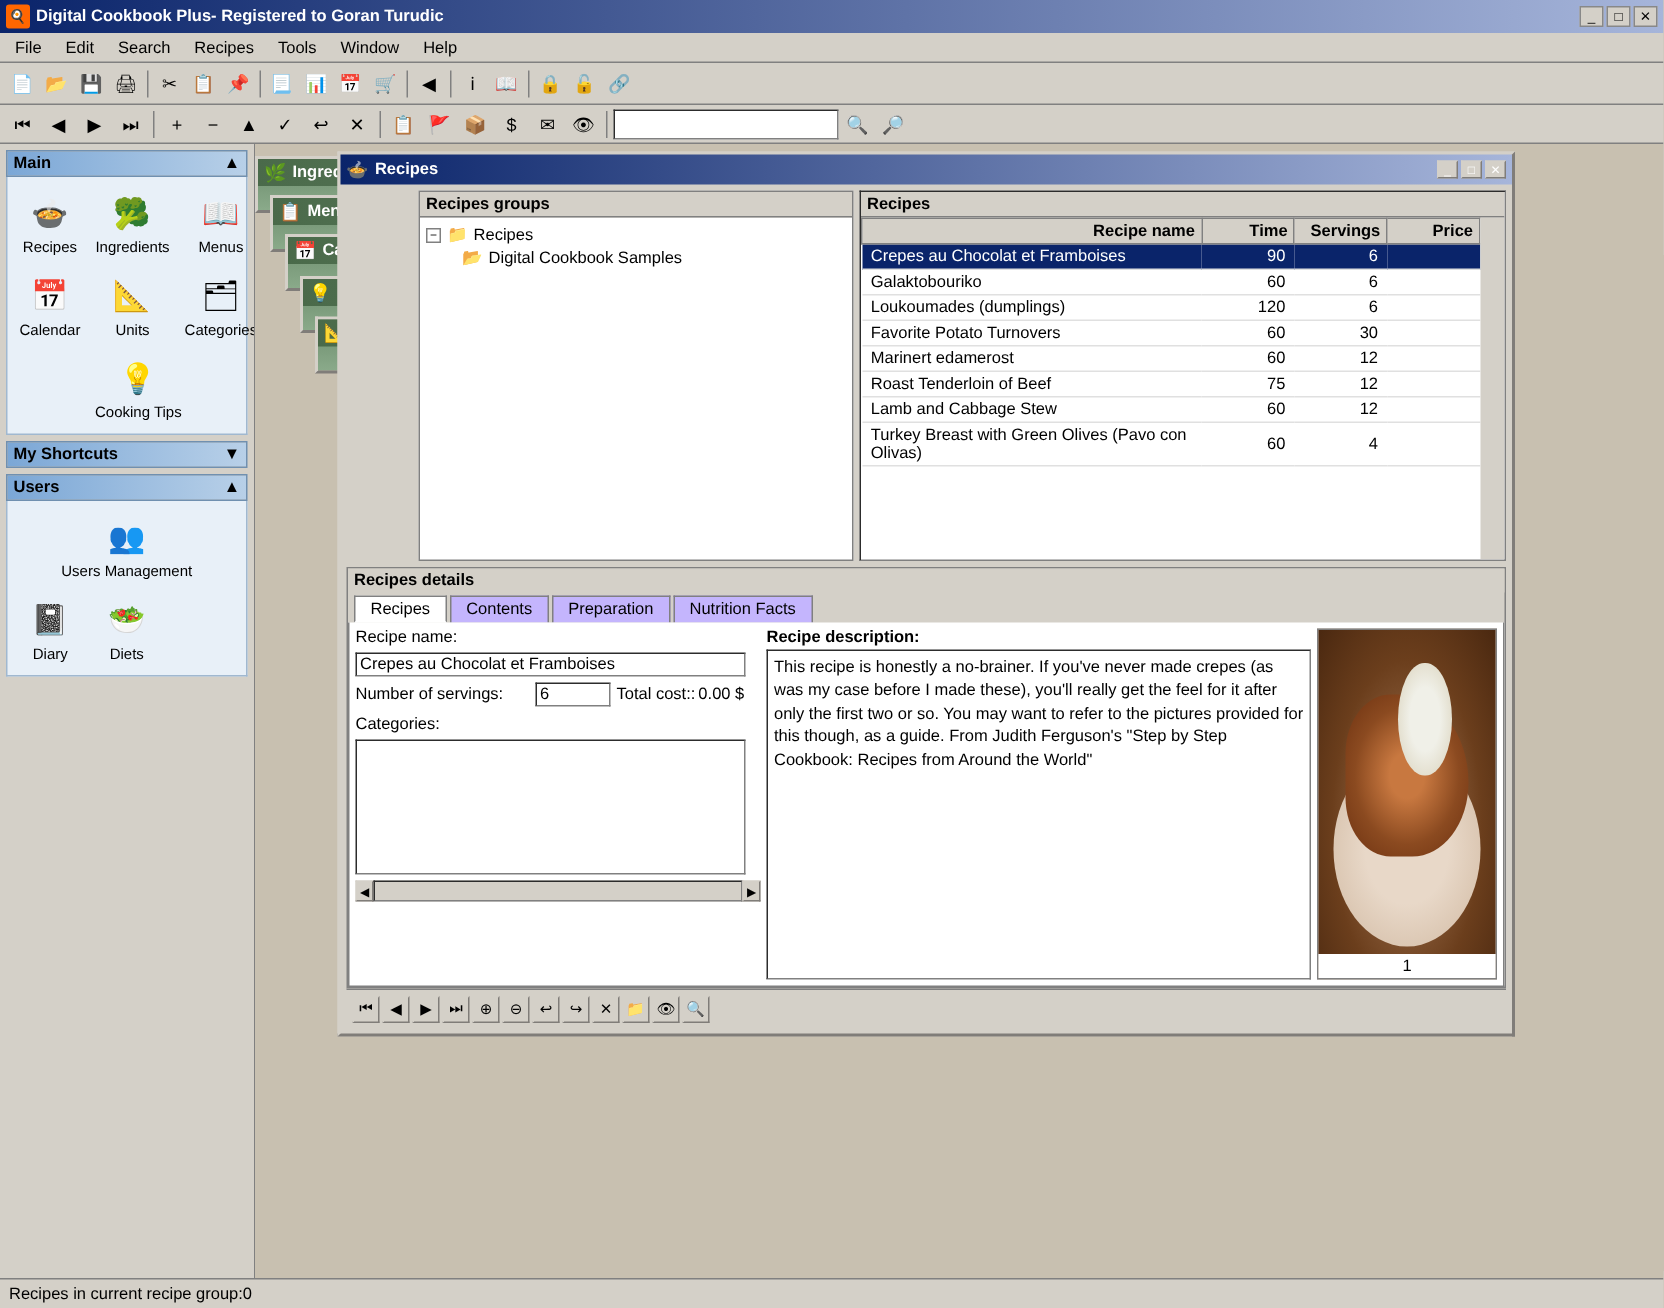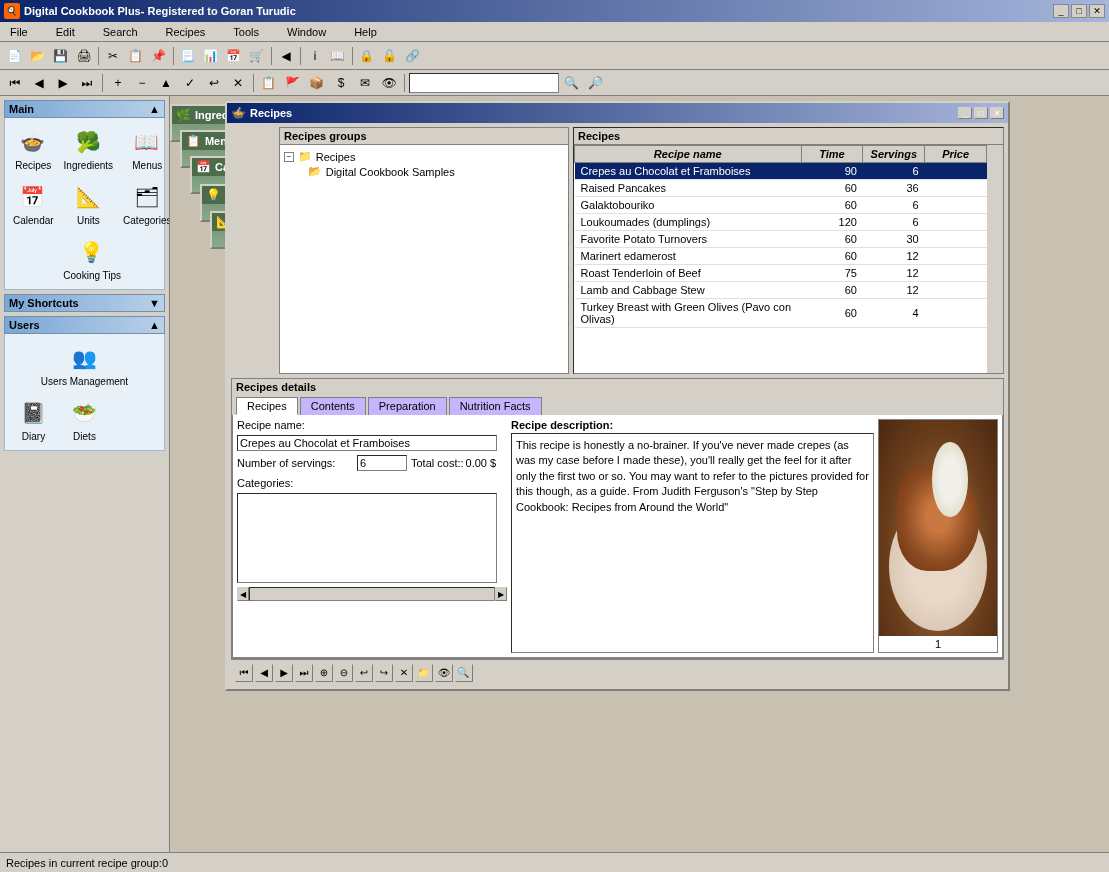--- a/index.html
+++ b/index.html
@@ -6,21 +6,21 @@
     body { font-family: 'Tahoma', 'Arial', sans-serif; font-size: 11px; background: #d4d0c8; overflow: hidden; width: 1109px; height: 872px; }
     
     
     .title-bar { background: linear-gradient(to right, #0a246a, #a6b5da); height: 22px; display: flex; align-items: center; justify-content: space-between; padding: 0 4px; }
     .title-bar-left { display: flex; align-items: center; gap: 4px; color: white; font-weight: bold; font-size: 11px; }
     .title-bar-icon { width: 16px; height: 16px; background: #ff6600; border-radius: 2px; display: flex; align-items: center; justify-content: center; color: white; font-size: 9px; }
     .title-bar-controls { display: flex; gap: 2px; }
     .title-btn { width: 16px; height: 14px; background: #d4d0c8; border: 1px solid #888; font-size: 9px; display: flex; align-items: center; justify-content: center; cursor: pointer; }
 
     
-    .menu-bar { background: #d4d0c8; height: 20px; display: flex; align-items: center; padding: 0 4px; gap: 16px; border-bottom: 1px solid #808080; }
+    .menu-bar { background: #d4d0c8; height: 20px; display: flex; align-items: center; padding: 0 4px; gap: 4px; border-bottom: 1px solid #808080; }
     .menu-item { padding: 2px 6px; cursor: pointer; font-size: 11px; }
 
     
     .toolbar { background: #d4d0c8; height: 28px; display: flex; align-items: center; padding: 2px 4px; gap: 1px; border-bottom: 1px solid #808080; }
     .toolbar2 { background: #d4d0c8; height: 26px; display: flex; align-items: center; padding: 2px 4px; gap: 2px; border-bottom: 1px solid #808080; }
     .tb-btn { width: 22px; height: 22px; background: #d4d0c8; border: 1px solid transparent; display: flex; align-items: center; justify-content: center; cursor: pointer; font-size: 12px; }
     .tb-sep { width: 1px; height: 18px; background: #808080; margin: 0 2px; }
     .tb-search-input { width: 150px; height: 20px; border: 1px inset #808080; background: white; padding: 0 2px; }
 
     
@@ -58,21 +58,21 @@
     .recipe-top { display: flex; gap: 4px; flex: 1; min-height: 0; }
     .panel-label { background: #d4d0c8; font-weight: bold; font-size: 11px; padding: 2px 4px; border-bottom: 1px solid #808080; }
     .tree-content { padding: 4px; }
     .tree-item { display: flex; align-items: center; gap: 2px; padding: 1px 0; cursor: pointer; }
     .tree-expand { width: 10px; height: 10px; border: 1px solid #808080; background: white; display: flex; align-items: center; justify-content: center; font-size: 8px; cursor: pointer; margin-right: 2px; }
     .tree-child { padding-left: 24px; }
 
     
     .recipes-list { flex: 1; border: 1px inset #808080; background: white; display: flex; flex-direction: column; min-height: 0; overflow: hidden; }
     .recipes-table { width: 100%; border-collapse: collapse; }
-    .recipes-table th { background: #d4d0c8; border: 1px solid #808080; padding: 2px 4px; text-align: center; font-size: 11px; font-weight: bold; cursor: pointer; font-style: italic; }
+    .recipes-table th { background: #d4d0c8; border: 1px solid #808080; padding: 2px 4px; text-align: right; font-size: 11px; font-weight: bold; cursor: pointer; }
     .recipes-table td { border-bottom: 1px solid #e0e0e0; padding: 2px 6px; font-size: 11px; }
     .row-selected { background: #0a246a; color: white; }
     .scrollbar-stub { width: 16px; background: #d4d0c8; }
 
     
     .recipe-details { border: 1px solid #808080; margin-top: 4px; background: #d4d0c8; }
     .details-label { font-weight: bold; font-size: 11px; padding: 2px 4px; background: #d4d0c8; }
     .tabs-bar { display: flex; padding: 2px 4px 0; gap: 2px; }
     .tab { padding: 2px 10px; border: 1px solid #808080; border-bottom: none; background: #c4b5fd; cursor: pointer; font-size: 11px; }
     .tab-active { background: white; border-bottom: 1px solid white; position: relative; z-index: 1; }
@@ -396,26 +396,20 @@
                     </tr>
                   </thead>
                   <tbody id="recipes-tbody">
                   <tr class="row-selected">
                         <td>Crepes au Chocolat et Framboises</td>
                     <td style="text-align:right;">90</td>
                     <td style="text-align:right;">6</td>
                     <td></td>
                       </tr>
                       <tr class="row-normal">
-                        <td>Raised Pancakes</td>
-                    <td style="text-align:right;">60</td>
-                    <td style="text-align:right;">36</td>
-                    <td></td>
-                      </tr>
-                      <tr class="row-normal">
                         <td>Galaktobouriko</td>
                     <td style="text-align:right;">60</td>
                     <td style="text-align:right;">6</td>
                     <td></td>
                       </tr>
                       <tr class="row-normal">
                         <td>Loukoumades (dumplings)</td>
                     <td style="text-align:right;">120</td>
                     <td style="text-align:right;">6</td>
                     <td></td>

